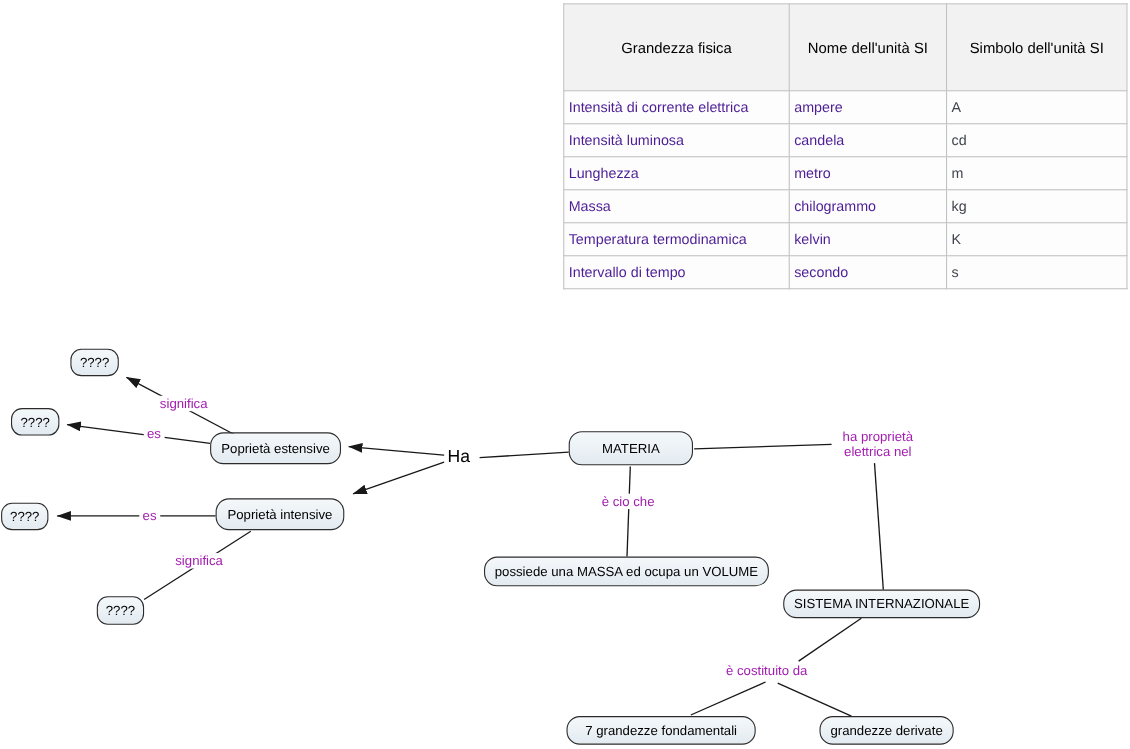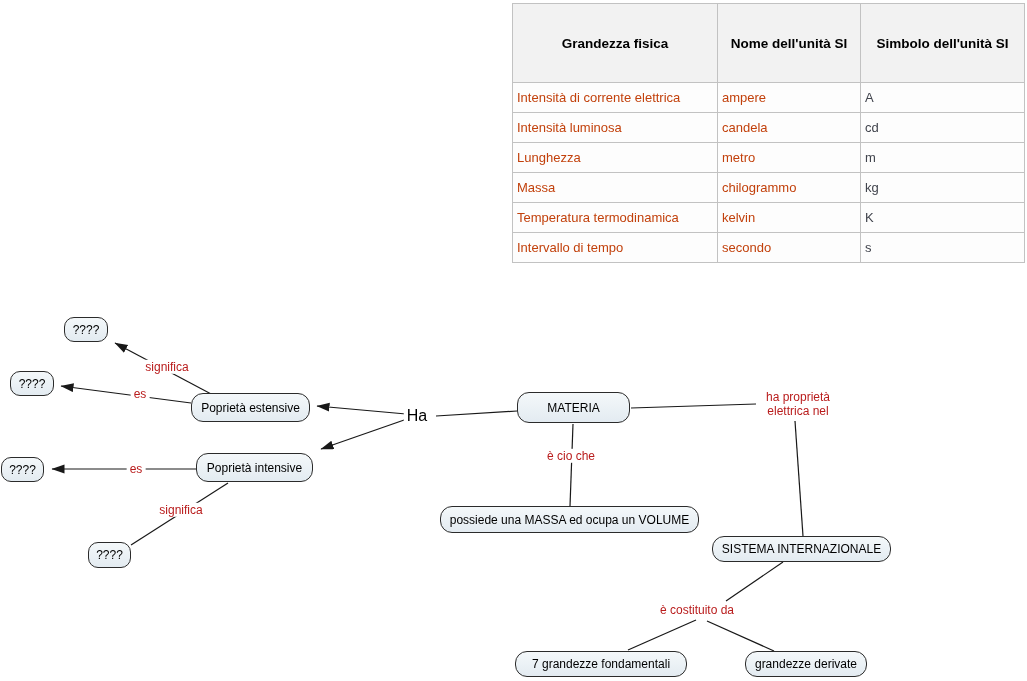--- a/index.html
+++ b/index.html
@@ -12,44 +12,44 @@
   
   .si-table {
     position:absolute; left:512px; top:3px;
     border-collapse:collapse; table-layout:fixed; background:#fdfdfd;
   }
   .si-table th, .si-table td {
     border:1px solid #c2c2c2; font-size:13px; box-sizing:border-box;
     overflow:hidden; white-space:nowrap;
   }
   .si-table th {
-    height:79px; background:#f2f2f2; color:#000; font-weight:bold;
+    height:79px; background:#f2f2f2; color:#000; font-weight:normal;
     text-align:center; padding:0 3px; font-size:13.5px;
   }
   .si-table td { height:30px; padding:0 2px 0 4px; background:#fdfdfd; }
-  .si-table td.c1, .si-table td.c2 { color:#c2410c; }
+  .si-table td.c1, .si-table td.c2 { color:#4c1d95; }
   .si-table td.c3 { color:#41444d; }
 
   
   svg.wires { position:absolute; left:0; top:0; pointer-events:none; }
   svg.wires line { stroke:#181818; stroke-width:1.2; }
 
   .node {
     position:absolute; box-sizing:border-box;
     background:linear-gradient(180deg,#f4f8fa 0%, #e3ebf1 100%);
     border:1px solid #2b2b2b; border-radius:12px;
     display:flex; align-items:center; justify-content:center;
     font-size:12px; color:#000; white-space:nowrap; padding:0 2px;
   }
   .node.q { border-radius:10px; }
 
   .link-label {
     position:absolute; transform:translate(-50%,-50%);
     background:#ffffff; padding:0 3px;
-    font-size:12px; color:#b91c1c; white-space:nowrap; text-align:center;
+    font-size:12px; color:#a21caf; white-space:nowrap; text-align:center;
     line-height:1.2;
   }
   .link-label.ha { font-size:16px; color:#000; }
   .link-label .ln { display:block; }
 </style>
 </head>
 <body>
 
 <table class="si-table">
   <colgroup>

